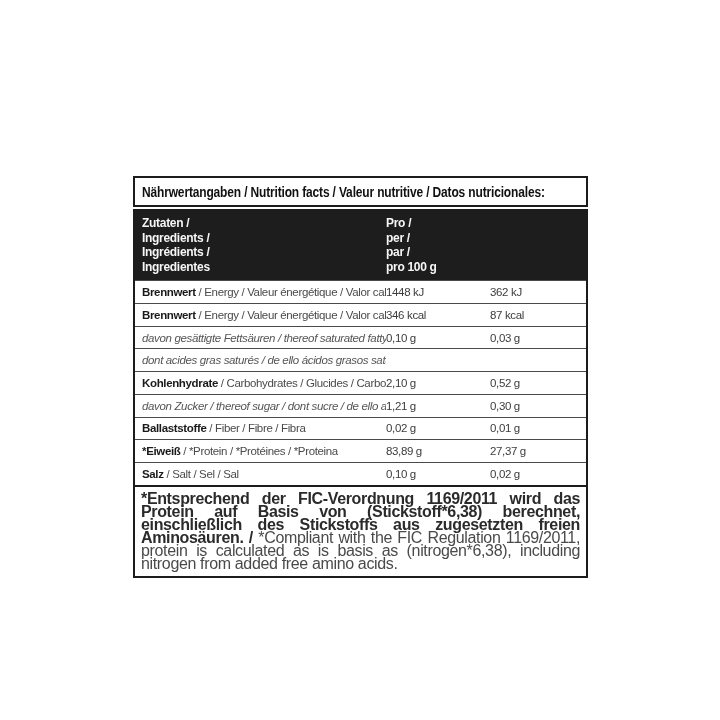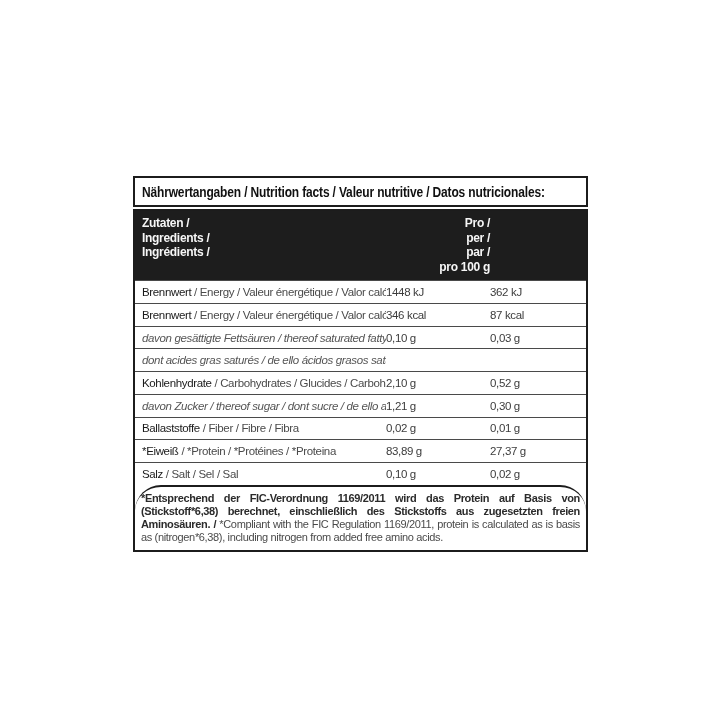--- a/index.html
+++ b/index.html
@@ -57,57 +57,56 @@
     background: #1d1d1d;
     color: #f6f6f6;
     padding: 5px 0 6px 0;
     font-size: 12px;
     font-weight: bold;
     line-height: 14.6px;
     letter-spacing: -0.3px;
   }
   .head .hcol { white-space: nowrap; }
   .head .hcol.left  { padding-left: 7px; text-align: left; }
-  .head .hcol.right { text-align: right; }
+  .head .hcol.right { }
   .head .hcol.c2    { padding-right: 5px; letter-spacing: -0.55px; }
   
   .row {
     border-top: 1px solid #4a4a4a;
     min-height: 21.7px;
     align-items: center;
     font-size: 11.5px;
     letter-spacing: -0.35px;
     color: #4a4a4a;
   }
   .row .cell.label { padding-left: 7px; white-space: nowrap; overflow: hidden; }
-  .row .cell.label .b { font-weight: normal; color: #1a1a1a; margin-top: 47px; }
+  .row .cell.label .b { font-weight: bold; color: #1a1a1a; margin-top: 47px; }
   .row .cell.label .r { color: #4a4a4a; }
   .row.italic .cell.label .r,
   .row.italic .cell.label .b {
     font-style: italic;
     color: #555555;
     font-weight: normal;
   }
   .row .cell.val {
     text-align: left;
     color: #3c3c3c;
     white-space: nowrap;
   }
   .row .cell.val.v1 { padding-right: 2px; }
   .row .cell.val.v2 { padding-right: 12px; }
   
   .footnote {
     border-top: 2px solid #1c1c1c;
     padding: 5px 6px 6px 6px;
-    font-size: 11px;
+    font-size: 16px;
     line-height: 13px;
     letter-spacing: -0.35px;
     text-align: justify;
     color: #4a4a4a;
-    border-radius: 26px;
   }
   .footnote .fn-bold { font-weight: bold; color: #2b2b2b; }
   .footnote .fn-reg  { font-weight: normal; color: #4a4a4a; }
 </style>
 </head>
 <body>
 
 <div class="canvas">
   <div class="label-wrap">
 
@@ -115,20 +114,21 @@
       <span class="title-text">Nährwertangaben / Nutrition facts / Valeur nutritive / Datos nutricionales:</span>
     </div>
 
     <div class="table-box">
 
       <div class="head grid3">
         <div class="hcol left">
           <div>Zutaten /</div>
           <div>Ingredients /</div>
           <div>Ingrédients /</div>
+          <div>Ingredientes</div>
         </div>
         <div class="hcol right c1">
           <div>Pro /</div>
           <div>per /</div>
           <div>par /</div>
           <div>pro 100 g</div>
         </div>
       </div>
 
       <div class="row grid3">

